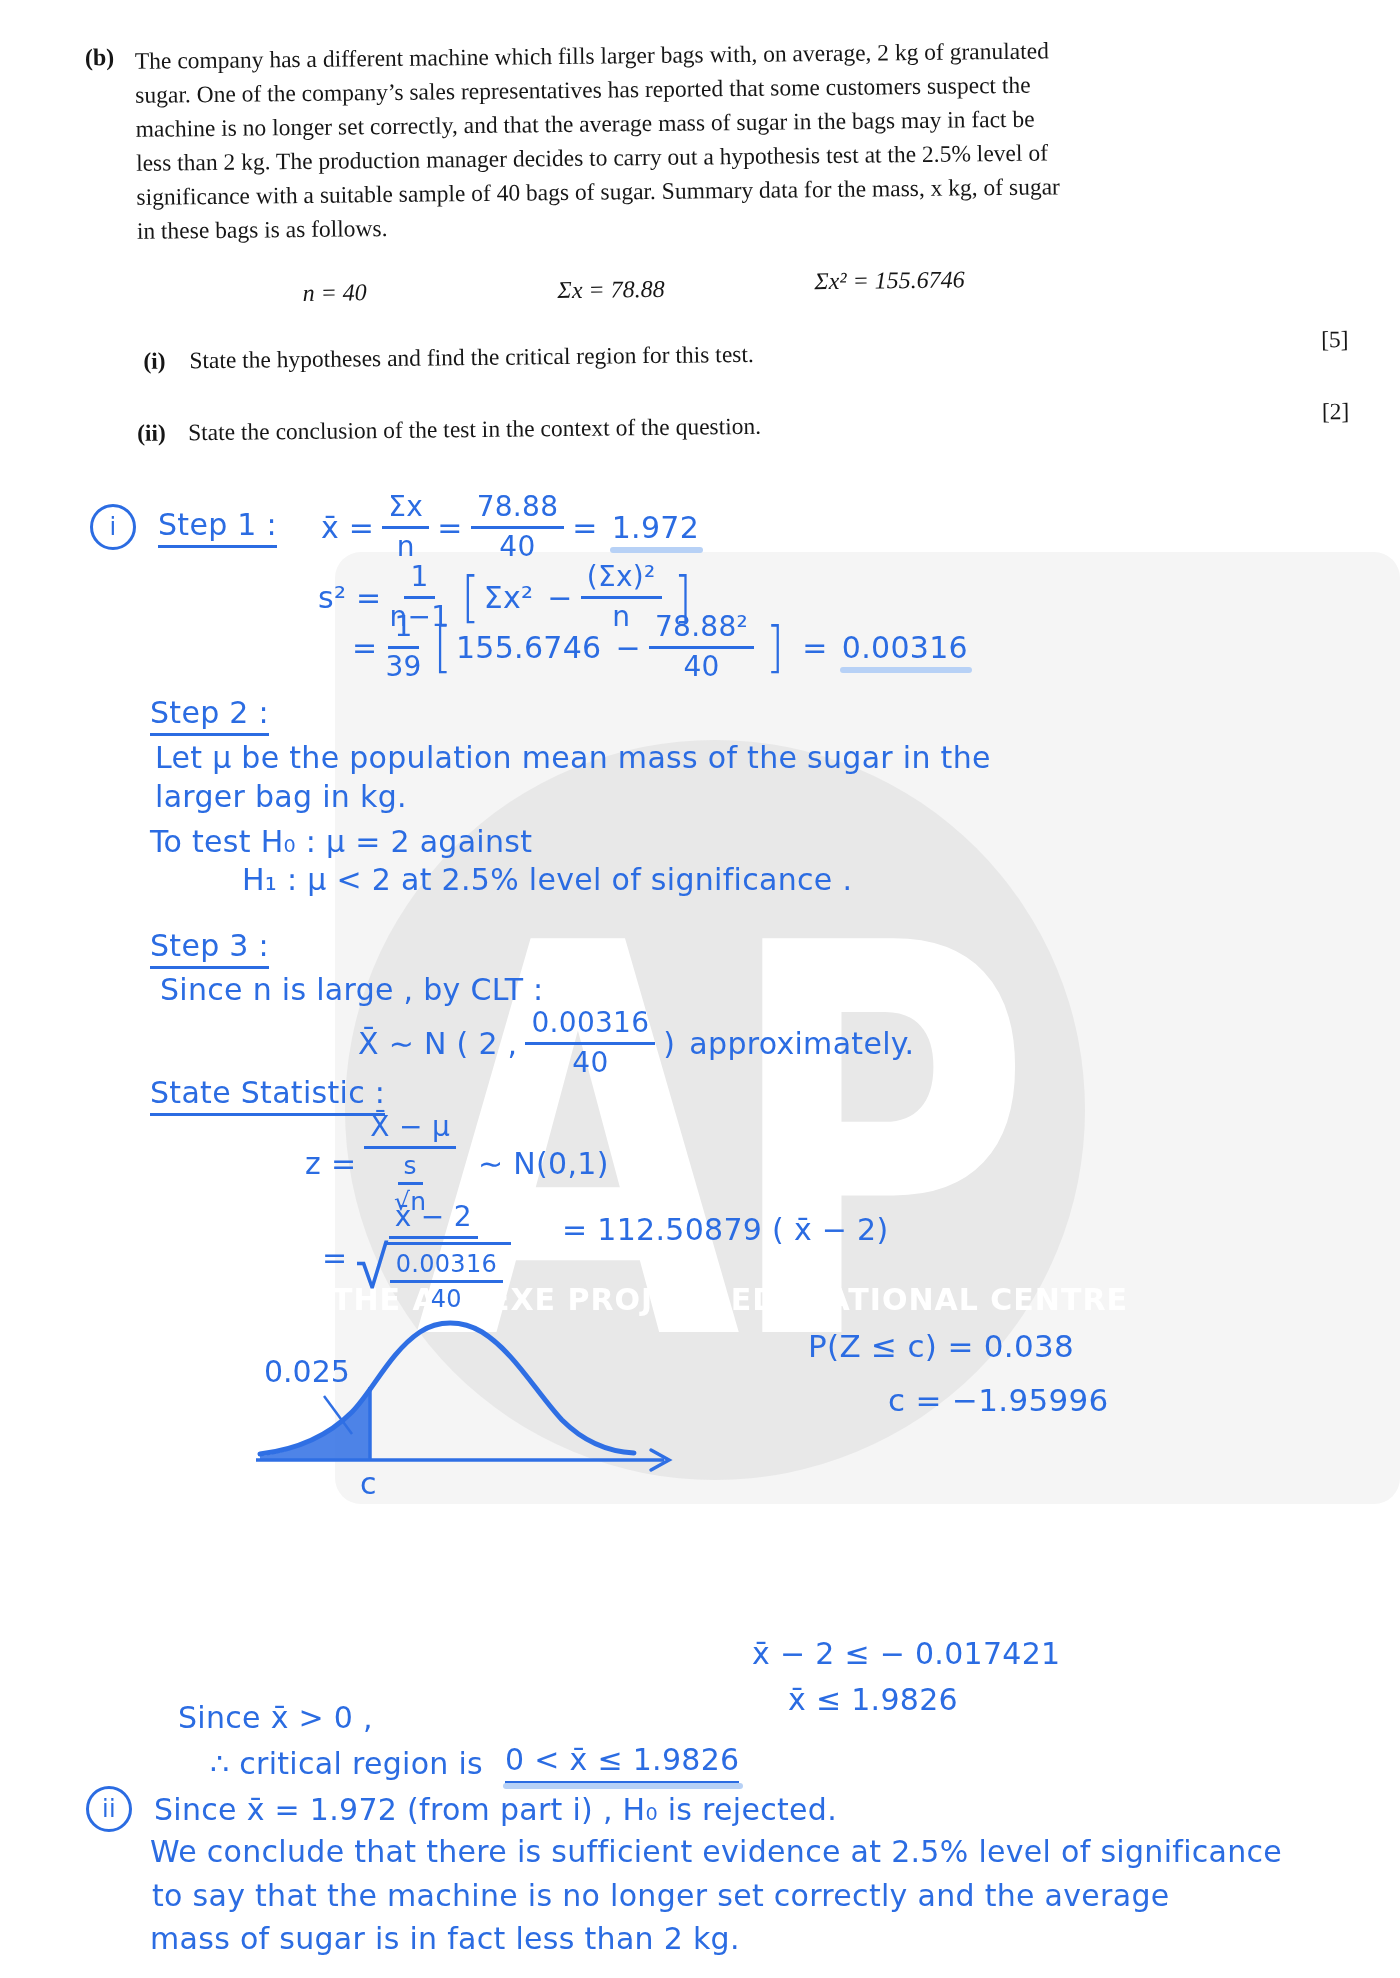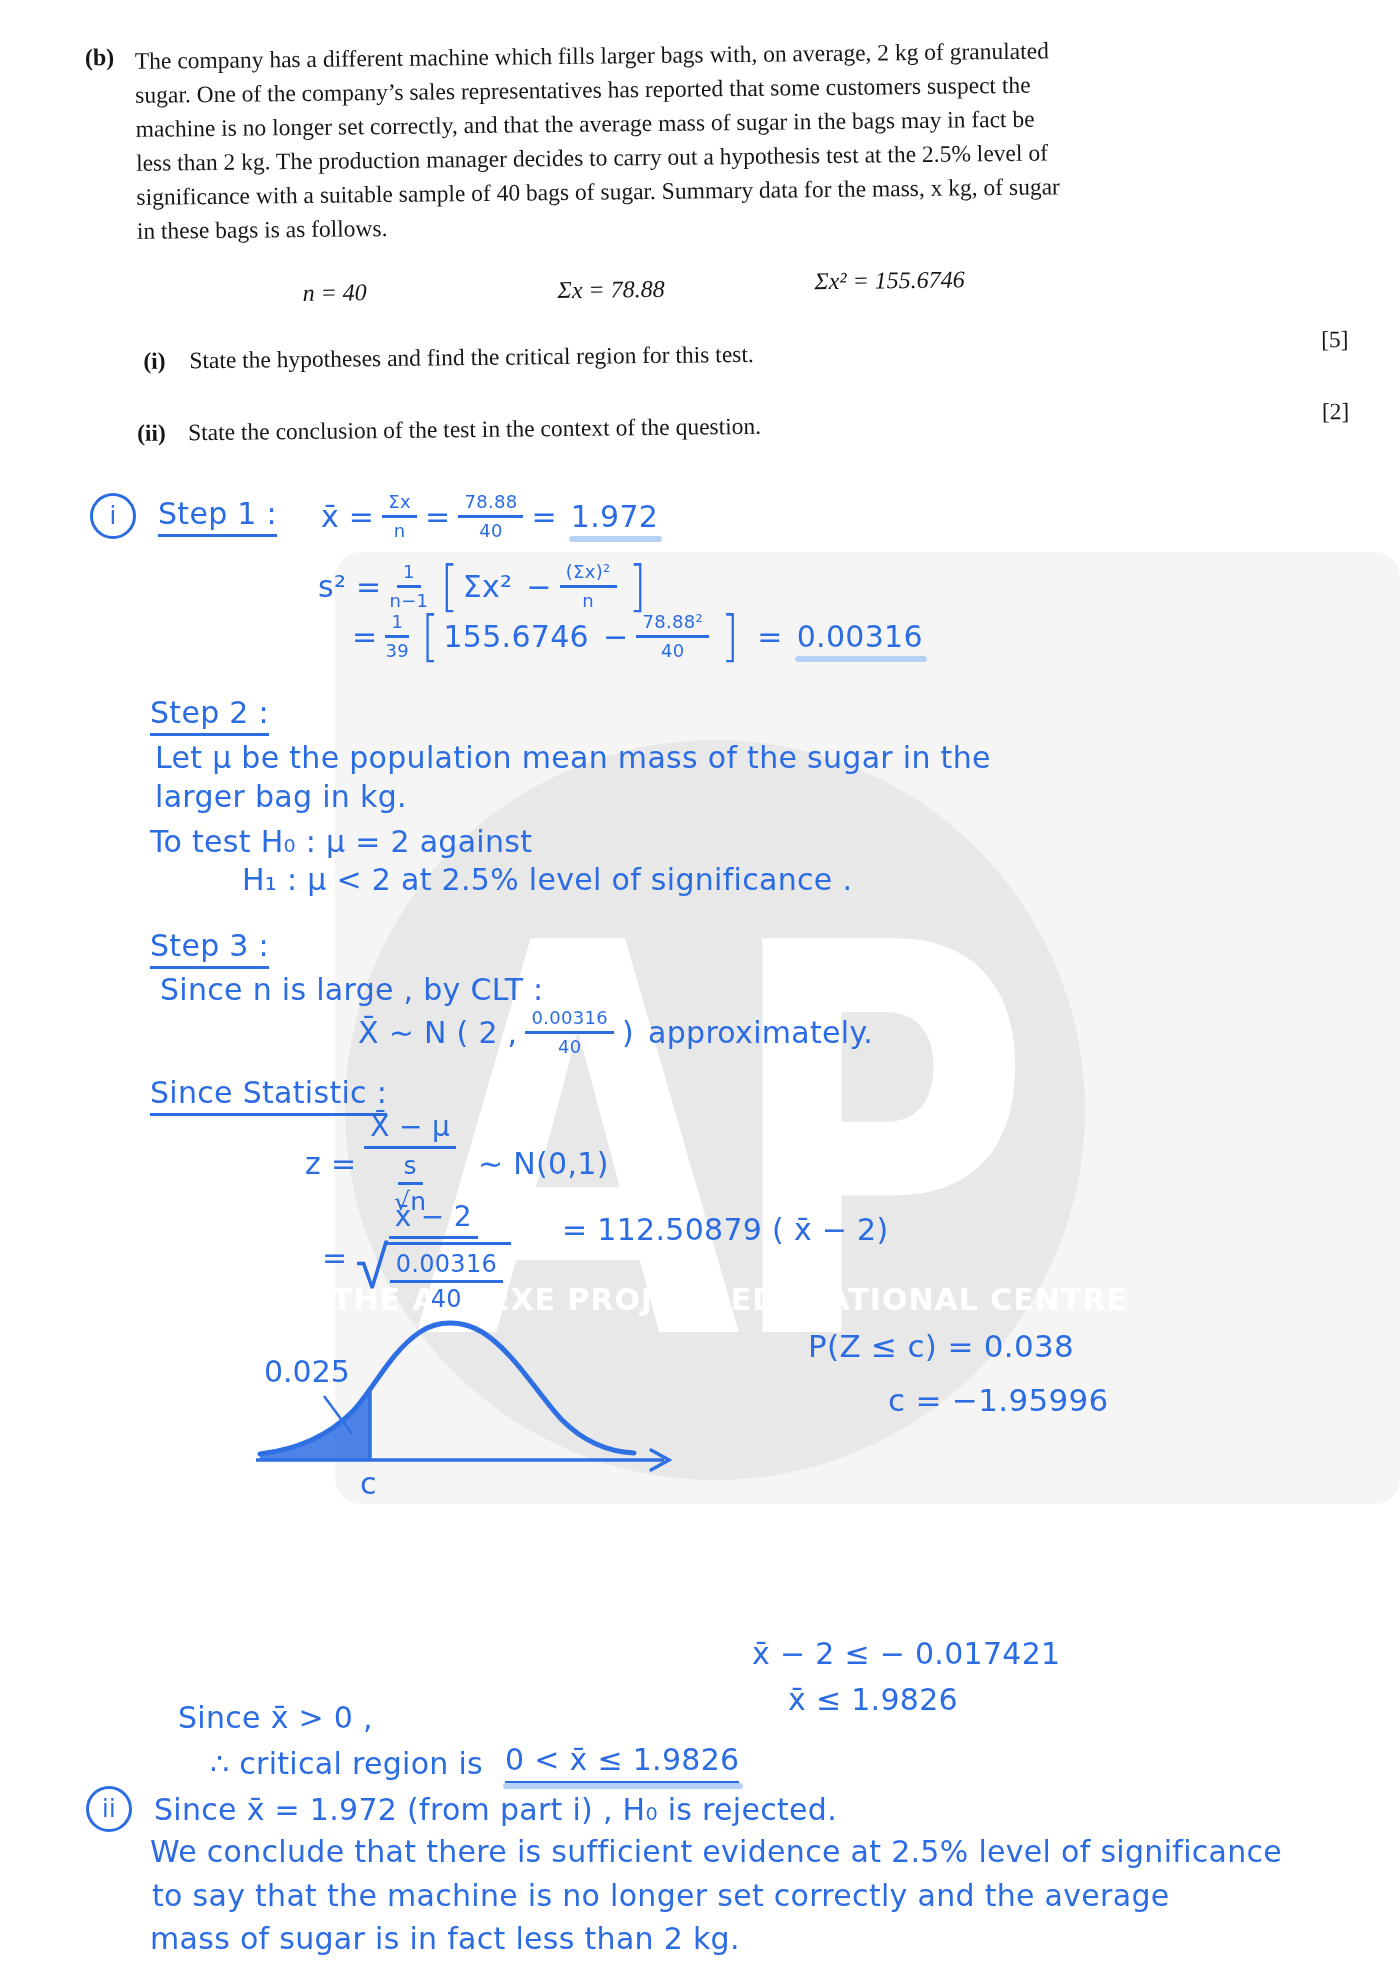--- a/index.html
+++ b/index.html
@@ -32,21 +32,21 @@
 
   
   .hw{position:absolute;color:#2b6ce2;font-size:30px;letter-spacing:.3px;
       white-space:nowrap;z-index:3;}
   .mrow{display:flex;align-items:center;}
   .heading{border-bottom:3px solid currentColor;padding-bottom:3px;}
   .circ{display:inline-flex;align-items:center;justify-content:center;
         width:40px;height:40px;border:3px solid currentColor;border-radius:50%;
         font-size:24px;flex:0 0 auto;}
   .frac{display:inline-flex;flex-direction:column;align-items:center;
-        vertical-align:middle;font-size:18px;margin:0 8px;line-height:1.1;}
+        vertical-align:middle;font-size:28px;margin:0 8px;line-height:1.1;}
   .frac .num{border-bottom:3px solid currentColor;padding:0 6px 3px;}
   .frac .den{padding-top:3px;}
   .br{font-size:46px;font-weight:300;display:inline-block;transform:scaleY(1.2);
       margin:0 4px;line-height:1;}
   .sqrt{display:inline-flex;align-items:flex-start;}
   .rad{font-size:60px;line-height:.85;font-weight:300;margin-right:-5px;}
   .sqrt-body{border-top:3px solid currentColor;padding:6px 8px 0 6px;}
   .squig{position:relative;}
   .squig::after{content:"";position:absolute;left:-2px;right:-4px;bottom:-8px;height:6px;
                 background:#b7d1f6;border-radius:3px;}
@@ -149,21 +149,21 @@
   <div class="hw mrow" style="left:358px;top:1008px;">
     <span>X̄ ∼ N ( 2 ,</span>
     <span class="frac">
       <span class="num">0.00316</span>
       <span class="den">40</span>
     </span>
     <span>)</span>
     <span class="gap-s">approximately.</span>
   </div>
 
-  <div class="hw" style="left:150px;top:1075px;"><span class="heading">Since Statistic :</span></div>
+  <div class="hw" style="left:150px;top:1075px;"><span class="heading">State Statistic :</span></div>
 
   <div class="hw mrow" style="left:305px;top:1112px;">
     <span>z  =</span>
     <span class="frac" style="font-size:28px;">
       <span class="num">X̄ − μ</span>
       <span class="den">
         <span class="frac" style="font-size:25px;margin:0;">
           <span class="num">s</span>
           <span class="den">√n</span>
         </span>

